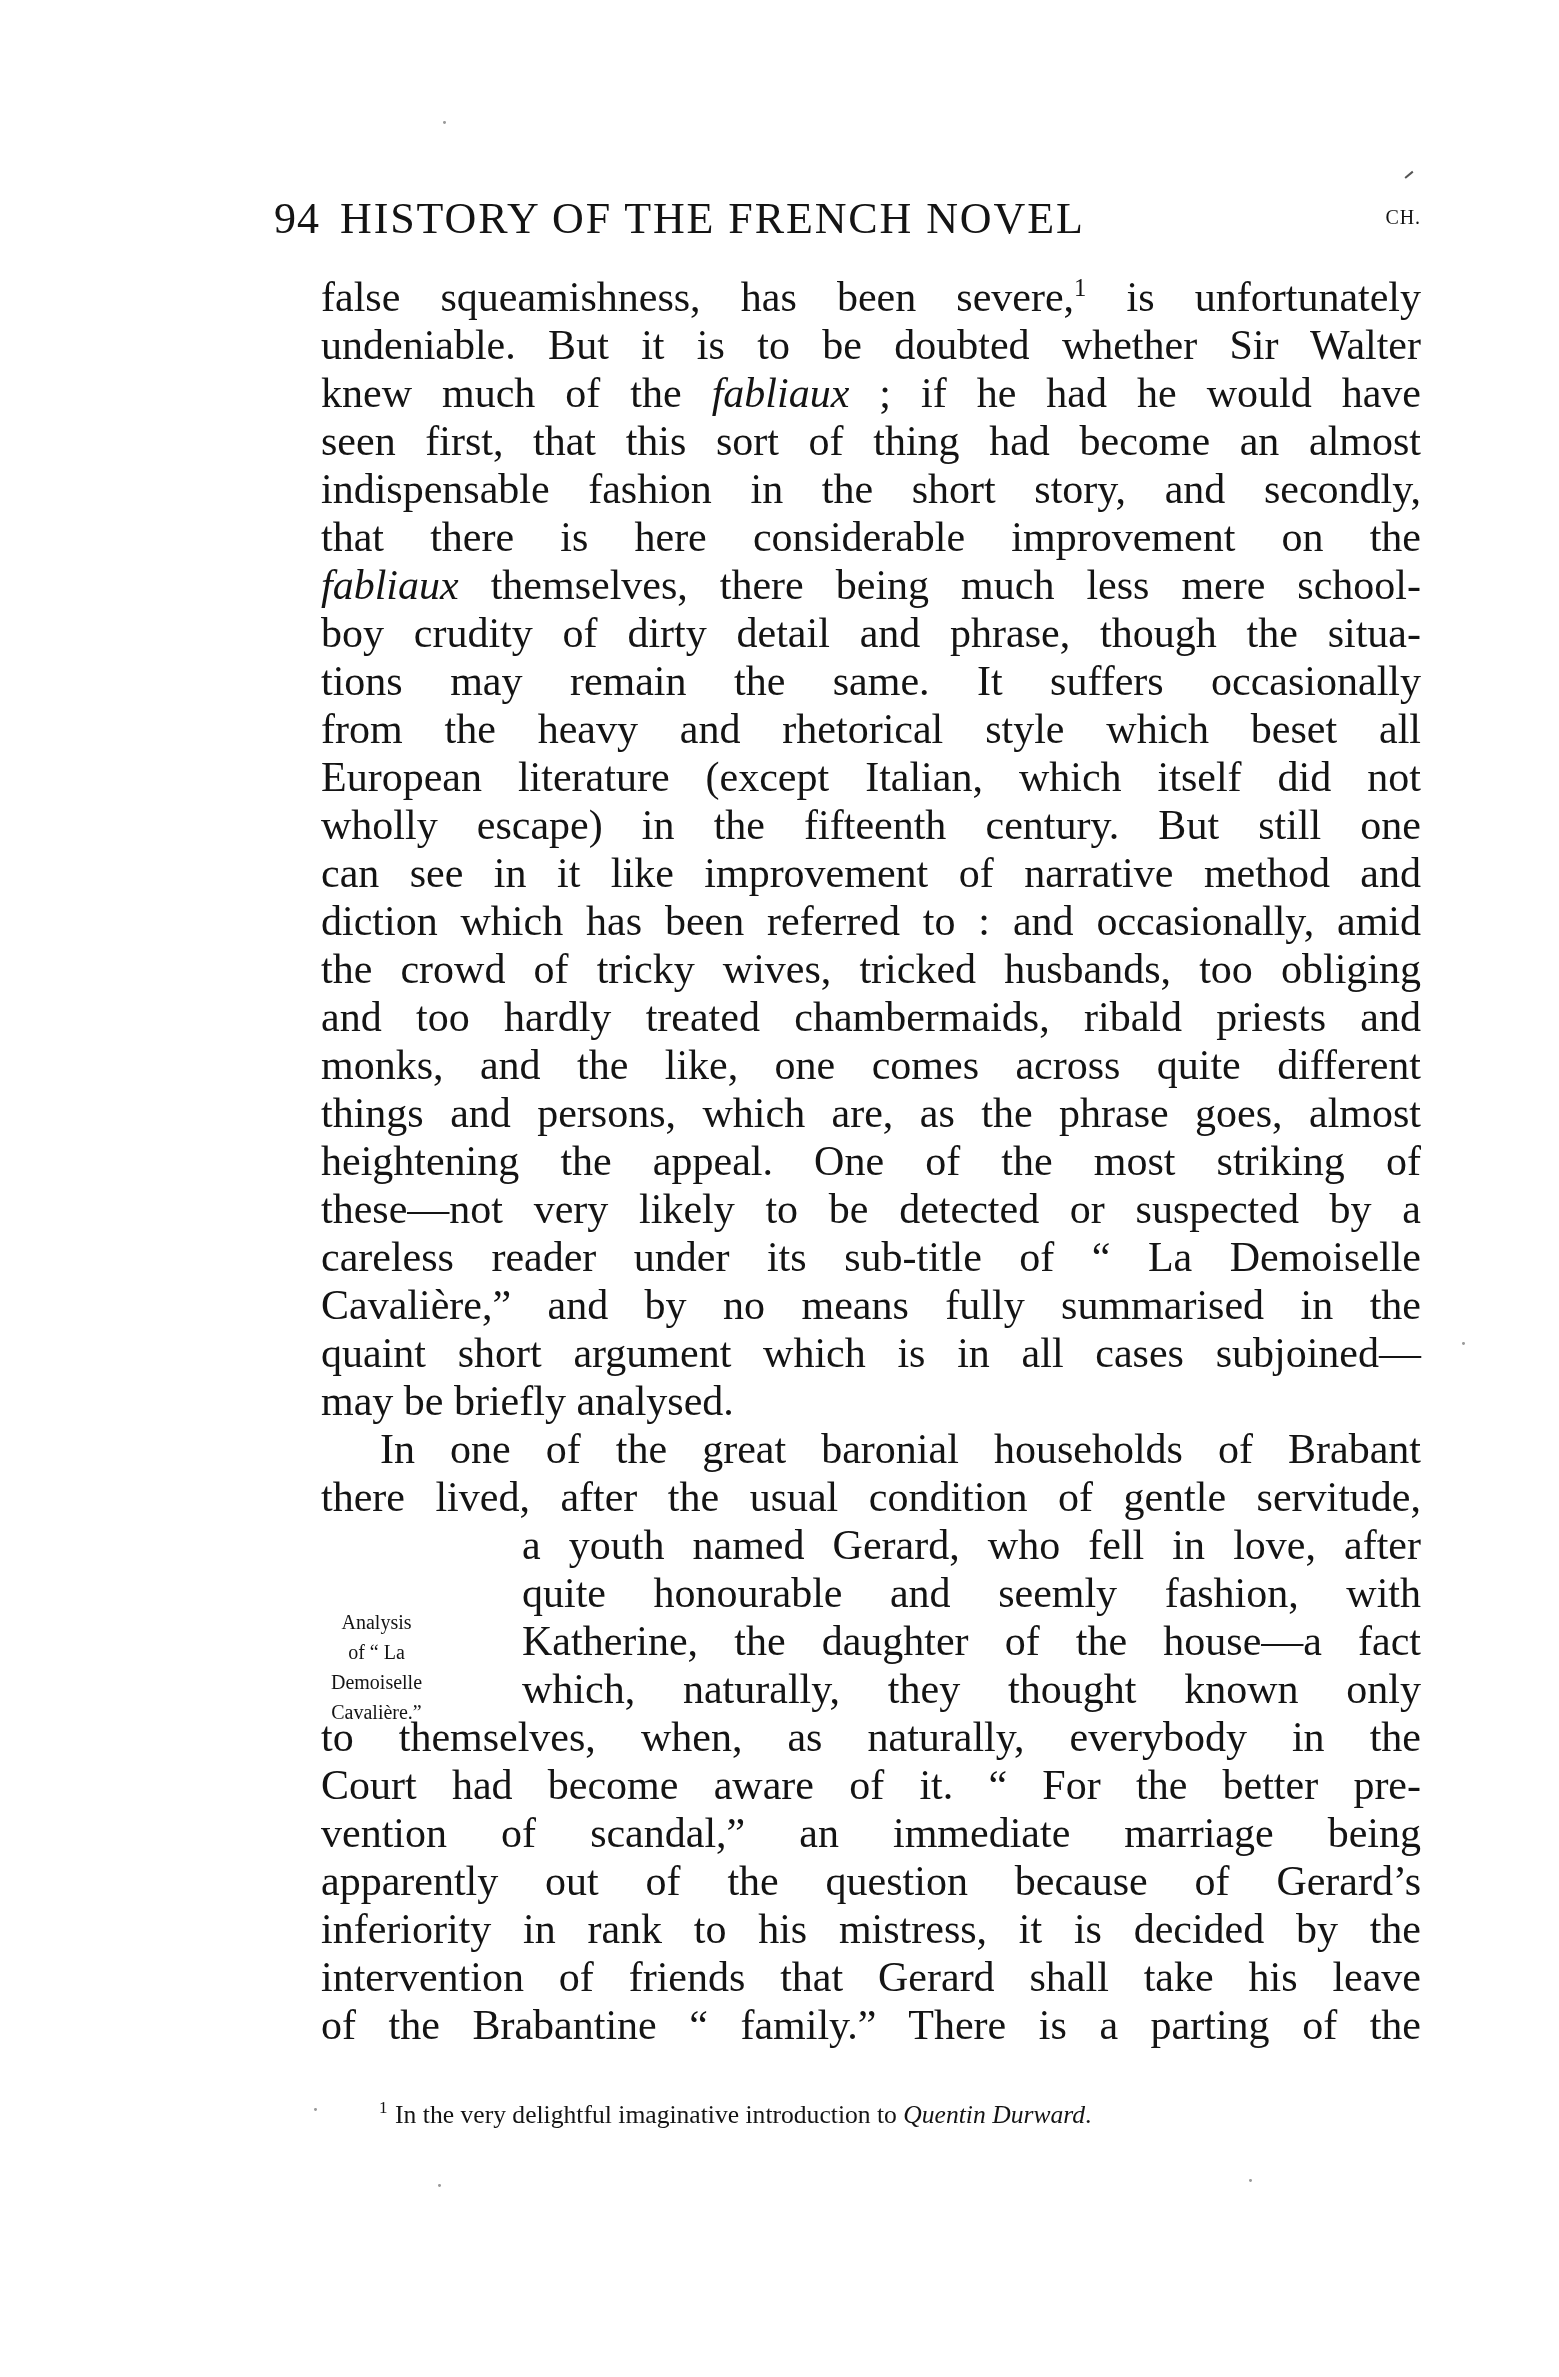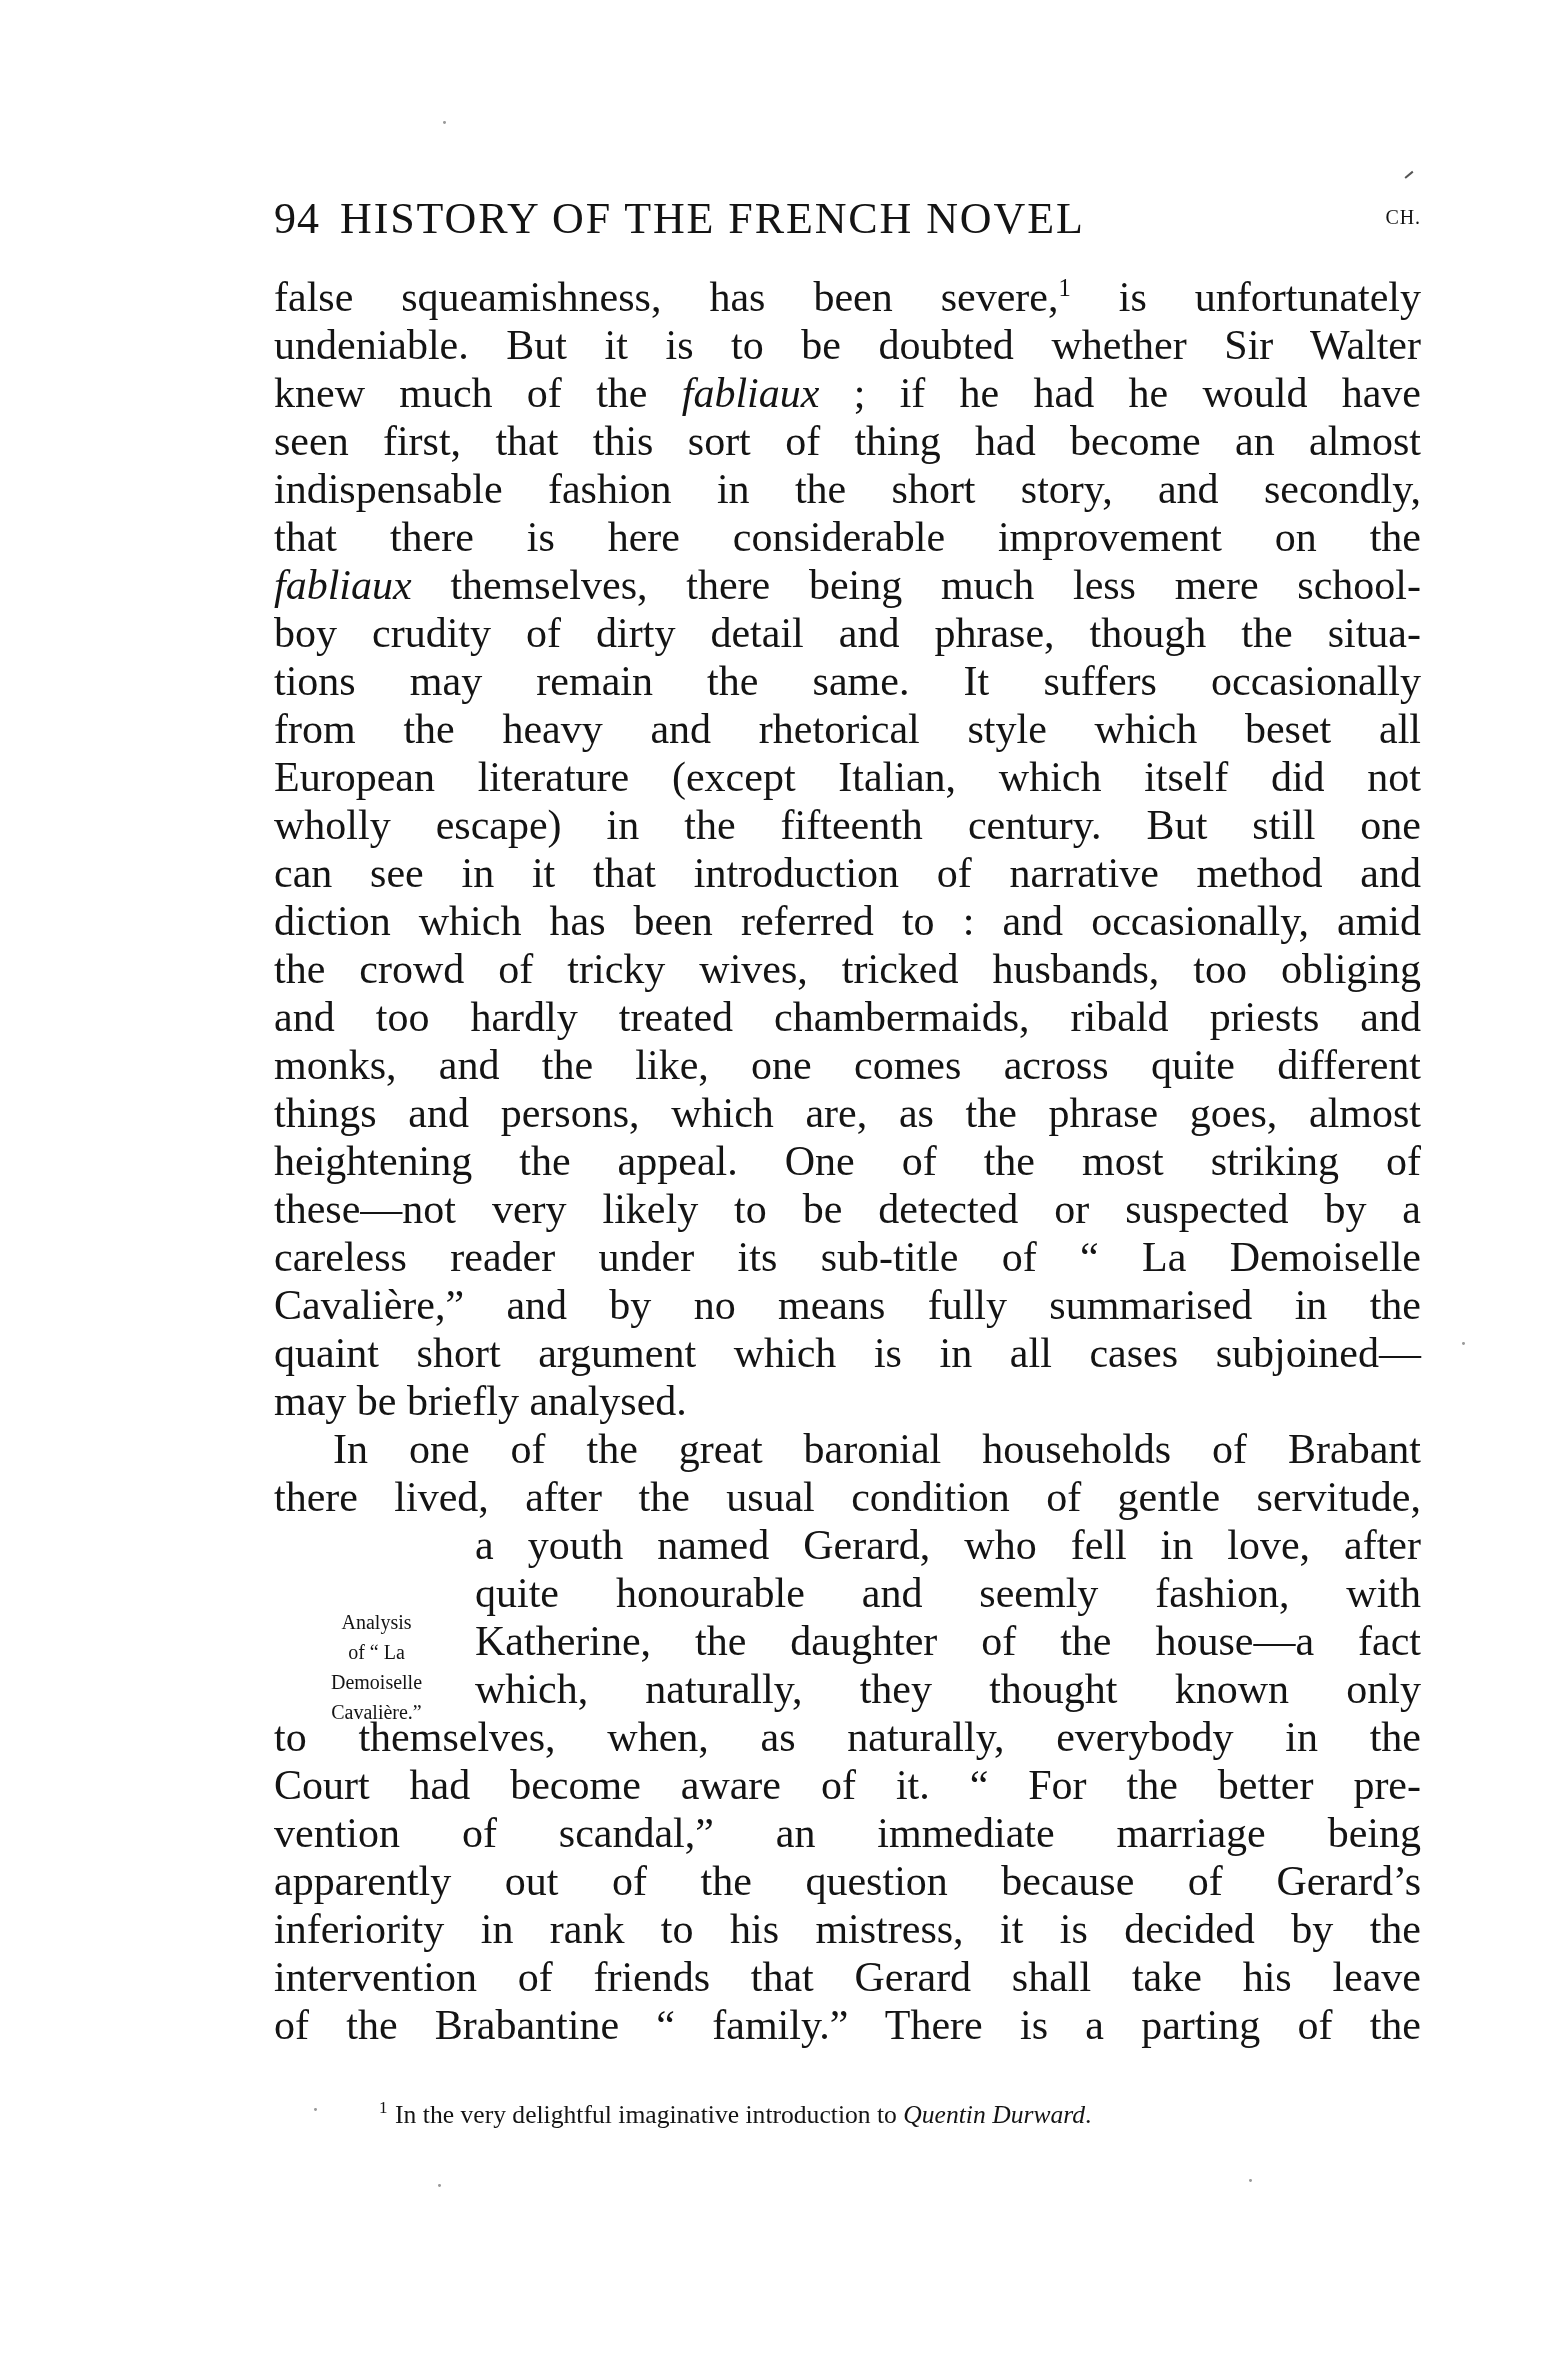--- a/index.html
+++ b/index.html
@@ -66,20 +66,21 @@
       font-size: 42px;
       line-height: 48px;
     }
     .line {
       display: block;
       height: 48px;
       white-space: nowrap;
       text-align: justify;
       text-align-last: justify;
       overflow: visible;
+      margin-left: 47px;
     }
     .line.last {
       text-align-last: left;
     }
     .line.indent {
       padding-left: 59px;
     }
     .line.margin-indent {
       padding-left: 201px;
     }
@@ -145,21 +146,21 @@
       <div class="line"><span>knew much of the </span><i>fabliaux</i><span> ;  if he had he would have</span></div>
       <div class="line"><span>seen first, that this sort of thing had become an almost</span></div>
       <div class="line"><span>indispensable fashion in the short story, and secondly,</span></div>
       <div class="line"><span>that there is here considerable improvement on the</span></div>
       <div class="line"><i>fabliaux</i><span> themselves, there being much less mere school-</span></div>
       <div class="line"><span>boy crudity of dirty detail and phrase, though the situa-</span></div>
       <div class="line"><span>tions may remain the same.  It suffers occasionally</span></div>
       <div class="line"><span>from the heavy and rhetorical style which beset all</span></div>
       <div class="line"><span>European literature (except Italian, which itself did not</span></div>
       <div class="line"><span>wholly escape) in the fifteenth century.  But still one</span></div>
-      <div class="line"><span>can see in it that introduction of narrative method and</span></div>
+      <div class="line"><span>can see in it like improvement of narrative method and</span></div>
       <div class="line"><span>diction which has been referred to : and occasionally, amid</span></div>
       <div class="line"><span>the crowd of tricky wives, tricked husbands, too obliging</span></div>
       <div class="line"><span>and too hardly treated chambermaids, ribald priests and</span></div>
       <div class="line"><span>monks, and the like, one comes across quite different</span></div>
       <div class="line"><span>things and persons, which are, as the phrase goes, almost</span></div>
       <div class="line"><span>heightening the appeal.  One of the most striking of</span></div>
       <div class="line"><span>these—not very likely to be detected or suspected by a</span></div>
       <div class="line"><span>careless reader under its sub-title of “ La Demoiselle</span></div>
       <div class="line"><span>Cavalière,” and by no means fully summarised in the</span></div>
       <div class="line"><span>quaint short argument which is in all cases subjoined—</span></div>

